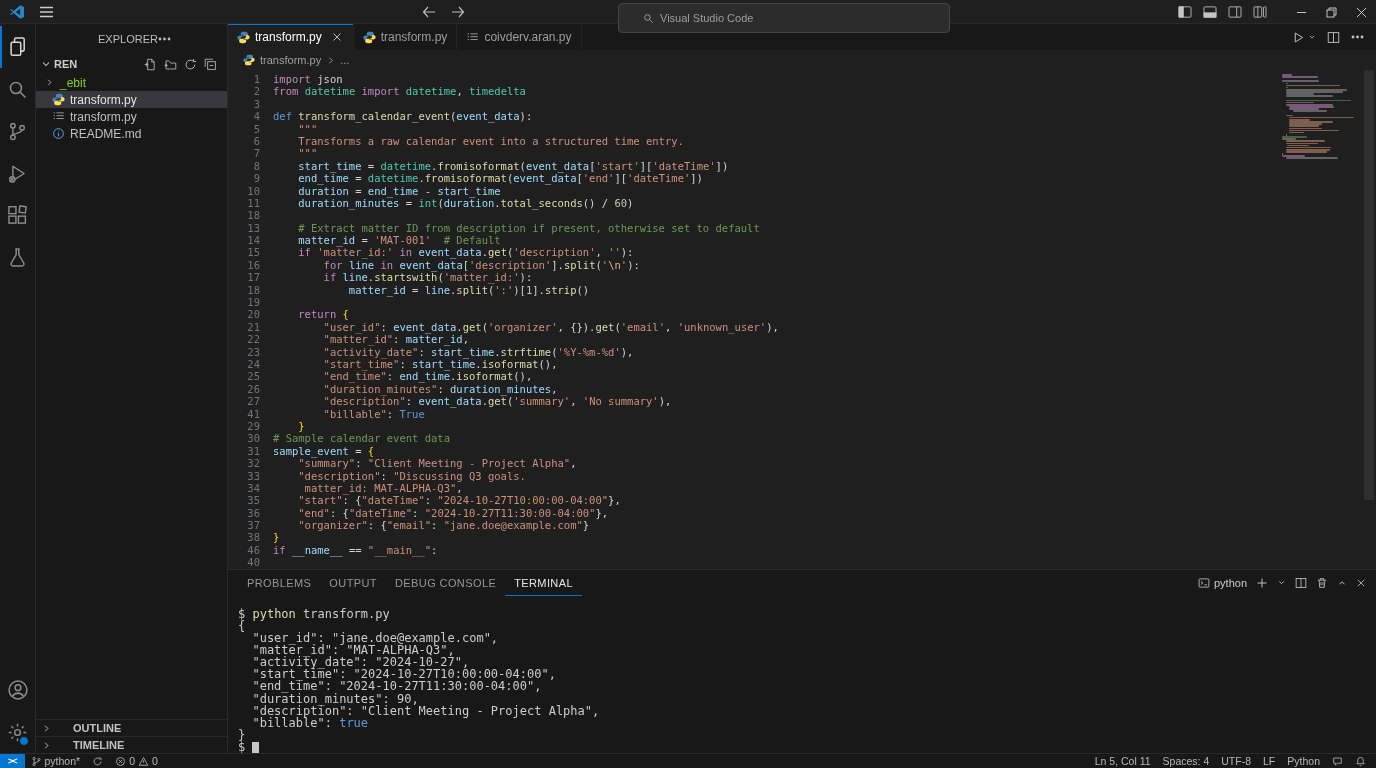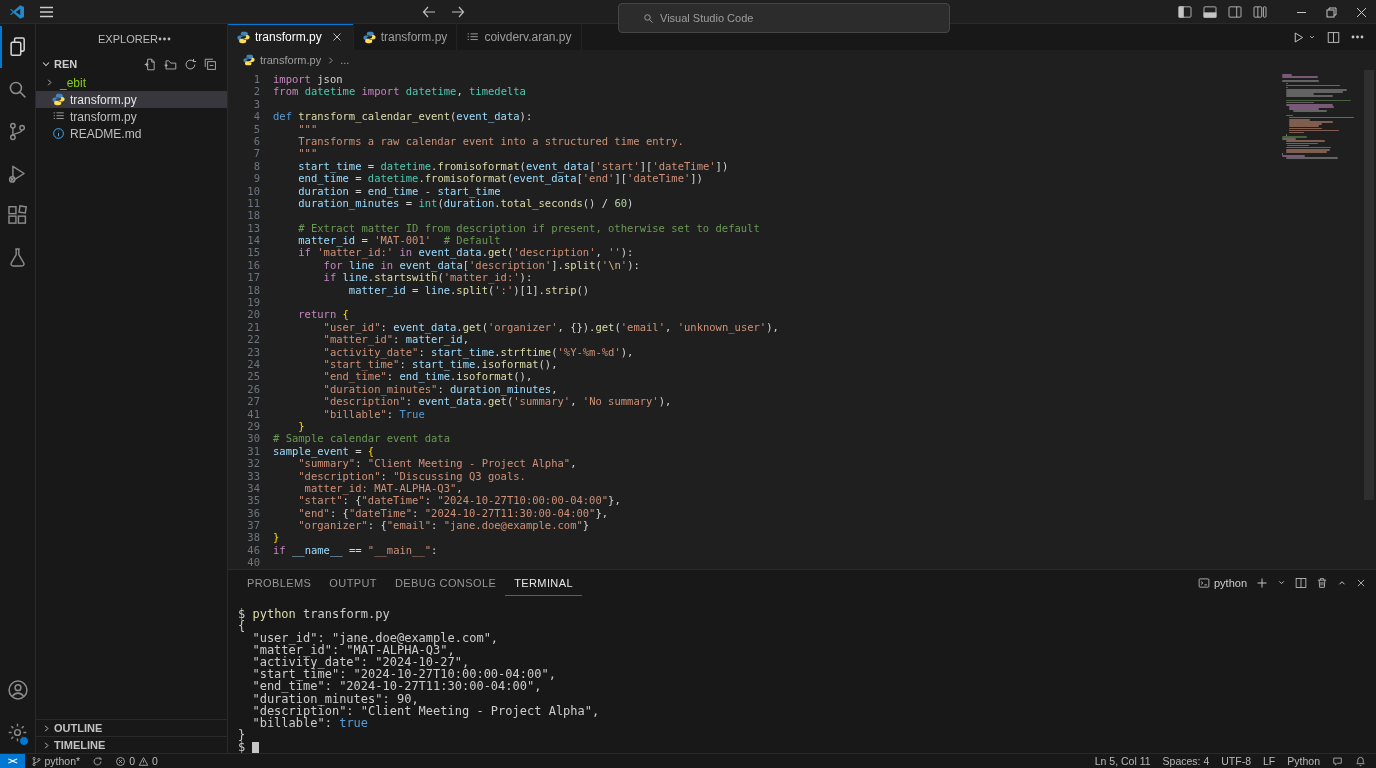--- a/index.html
+++ b/index.html
@@ -25,21 +25,21 @@
 
 .sidebar{flex:0 0 192px;background:#181818;border-right:1px solid #2a2a2a;display:flex;flex-direction:column;}
 .sb-header{flex:0 0 30px;display:flex;align-items:center;justify-content:center;padding:0 10px 0 16px;font-size:11px;color:#bcbcbc;}
 .section-row{flex:0 0 20px;display:flex;align-items:center;gap:2px;padding-left:4px;font-size:11px;font-weight:bold;color:#cccccc;}
 .section-actions{margin-left:auto;display:flex;gap:7px;padding-right:10px;color:#b4b4b4;}
 .tree{display:flex;flex-direction:column;}
 .tree-row{height:17px;display:flex;align-items:center;gap:5px;padding-left:16px;color:#bfbfbf;font-size:12px;}
 .tree-row.folder{padding-left:8px;color:#84cc16;}
 .tree-row.selected{background:#37373d;color:#e4e4e4;}
 .sb-spacer{flex:1;}
-.sb-section{flex:0 0 17px;border-top:1px solid #2a2a2a;display:flex;align-items:center;gap:2px;padding-left:5px;font-size:11px;font-weight:bold;color:#c2c2c2;}
+.sb-section{flex:0 0 17px;border-top:1px solid #2a2a2a;display:flex;align-items:center;gap:21px;padding-left:5px;font-size:11px;font-weight:bold;color:#c2c2c2;}
 
 .editor-area{flex:1;display:flex;flex-direction:column;min-width:0;background:#1f1f1f;}
 .tabbar{flex:0 0 26px;background:#181818;display:flex;align-items:stretch;}
 .tab{display:flex;align-items:center;gap:5px;padding:0 9px;font-size:12px;color:#9d9d9d;border-right:1px solid #232323;background:#181818;}
 .tab .close{width:14px;height:14px;display:flex;align-items:center;justify-content:center;color:#9d9d9d;margin-left:3px;}
 .tab.active{background:#1f1f1f;color:#ffffff;box-shadow:inset 0 1px 0 #0078d4;}
 .editor-actions{margin-left:auto;display:flex;align-items:center;gap:11px;padding-right:12px;color:#c5c5c5;}
 .breadcrumb{flex:0 0 20px;display:flex;align-items:center;gap:5px;padding-left:15px;font-size:11px;color:#9f9f9f;}
 .code-wrap{flex:1;display:flex;position:relative;min-height:0;overflow:hidden;font-family:"DejaVu Sans Mono",monospace;font-size:10.5px;}
 .gutter{flex:0 0 45px;text-align:right;padding:3px 13px 0 0;color:#6e7681;}

